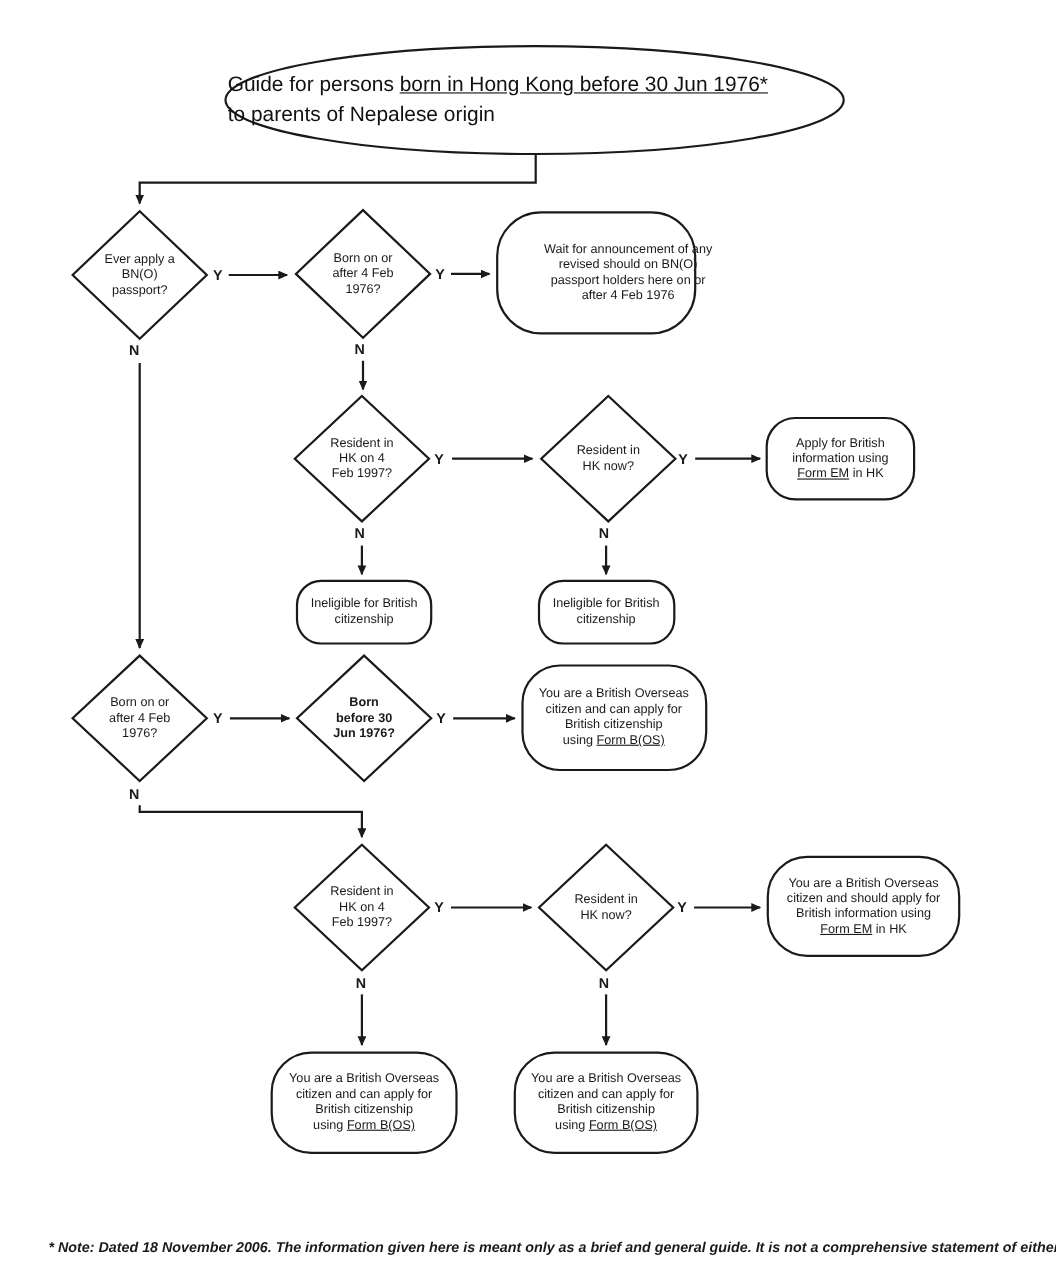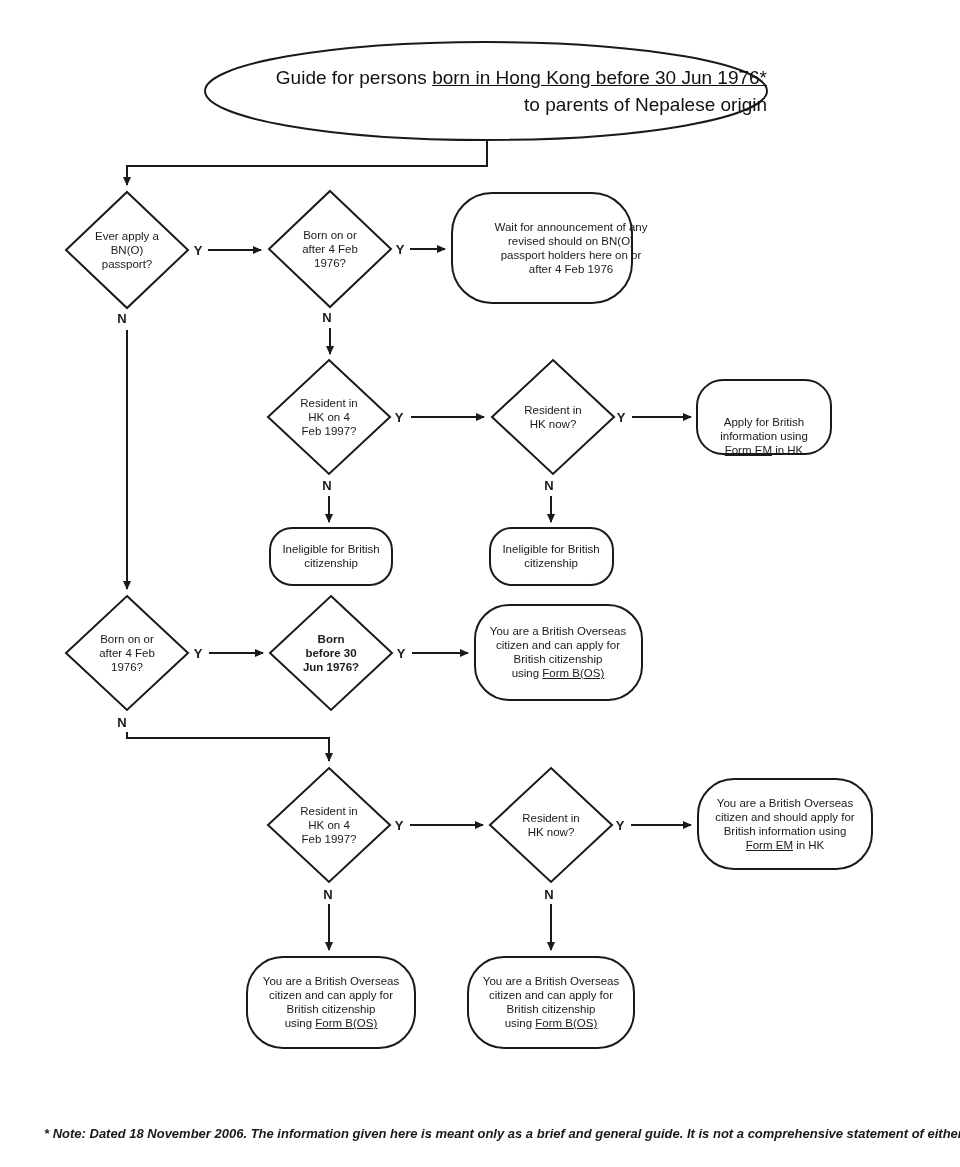--- a/index.html
+++ b/index.html
@@ -17,21 +17,21 @@
     position: absolute;
     transform: translate(-50%, -50%);
     text-align: center;
     font-size: 11.5px;
     line-height: 14px;
     color: #1a1a1a;
   }
   .title-text {
     position: absolute;
     transform: translate(-50%, -50%);
-    text-align: right;
+    text-align: left;
     font-size: 19px;
     line-height: 27px;
     color: #111111;
   }
   .yn {
     position: absolute;
     transform: translate(-50%, -50%);
     font-size: 13px;
     font-weight: bold;
     color: #1a1a1a;
@@ -127,21 +127,21 @@
 
   <div class="node-text" style="left:329px; top:417px; width:100px;">
     <div>Resident in</div>
     <div>HK on 4</div>
     <div>Feb 1997?</div>
   </div>
   <div class="node-text" style="left:553px; top:417px; width:100px;">
     <div>Resident in</div>
     <div>HK now?</div>
   </div>
-  <div class="node-text" style="left:764px; top:436px; width:128px;">
+  <div class="node-text" style="left:764px; top:417px; width:128px;">
     <div>Apply for British</div>
     <div>information using</div>
     <div><span class="u">Form EM</span><span> in HK</span></div>
   </div>
 
   <div class="node-text" style="left:331px; top:556px; width:120px;">
     <div>Ineligible for British</div>
     <div>citizenship</div>
   </div>
   <div class="node-text" style="left:551px; top:556px; width:120px;">

